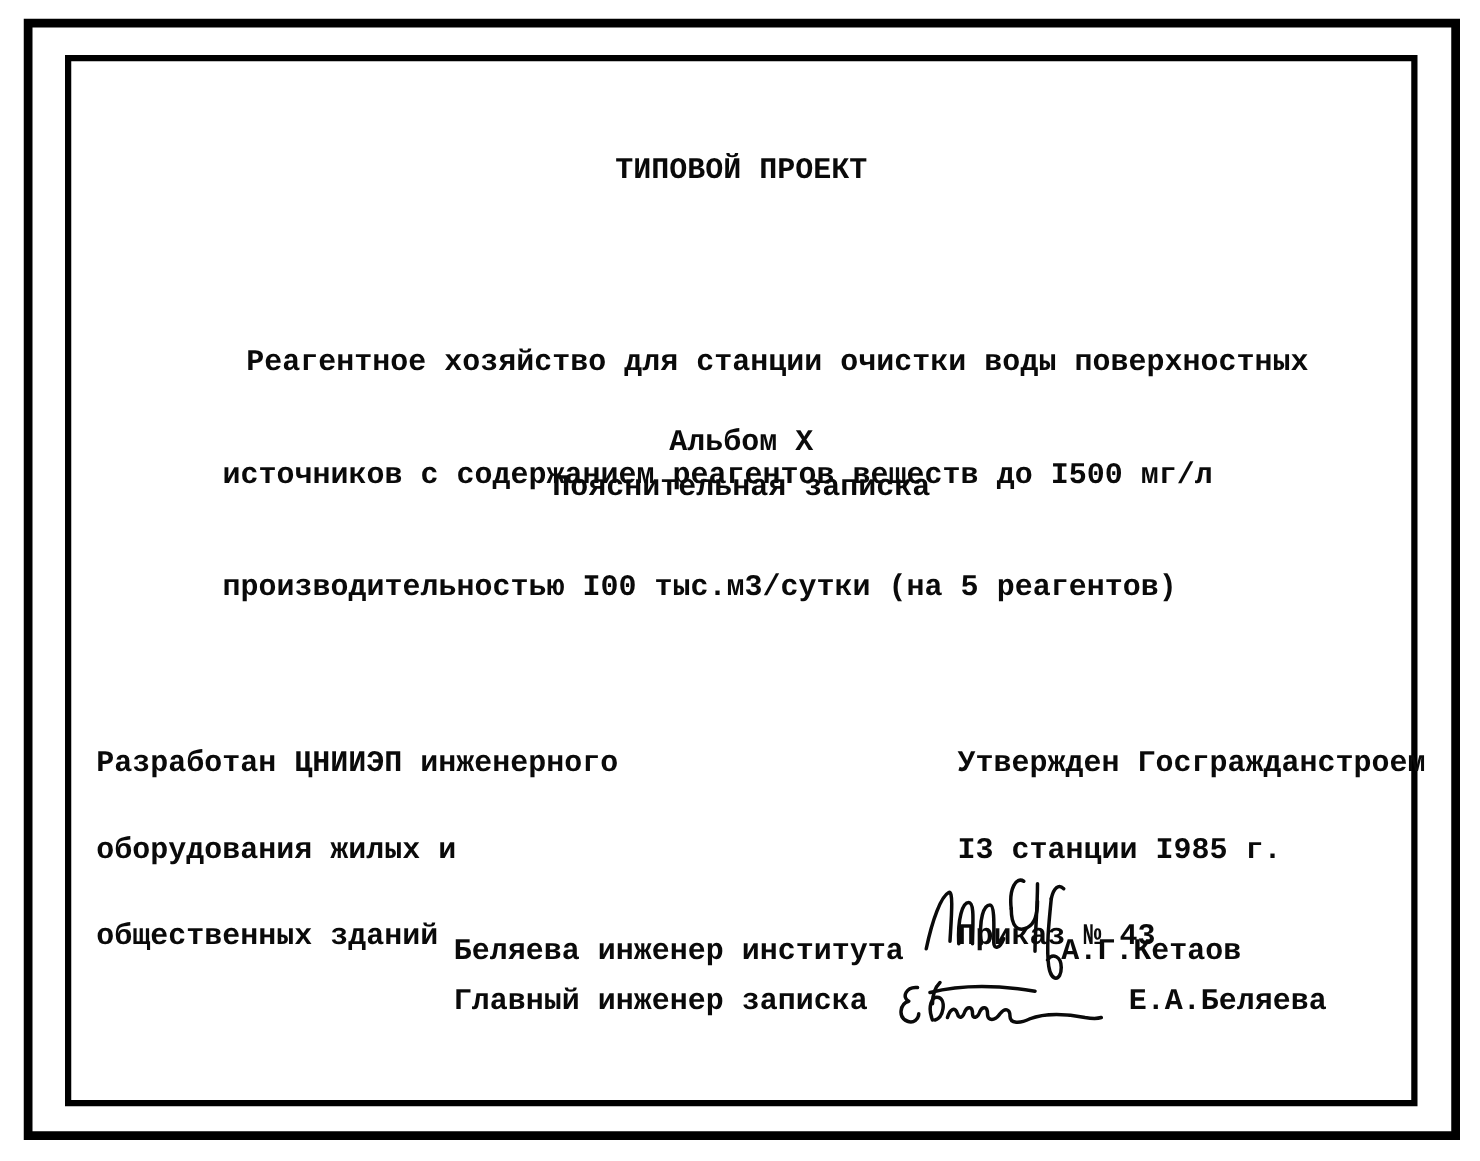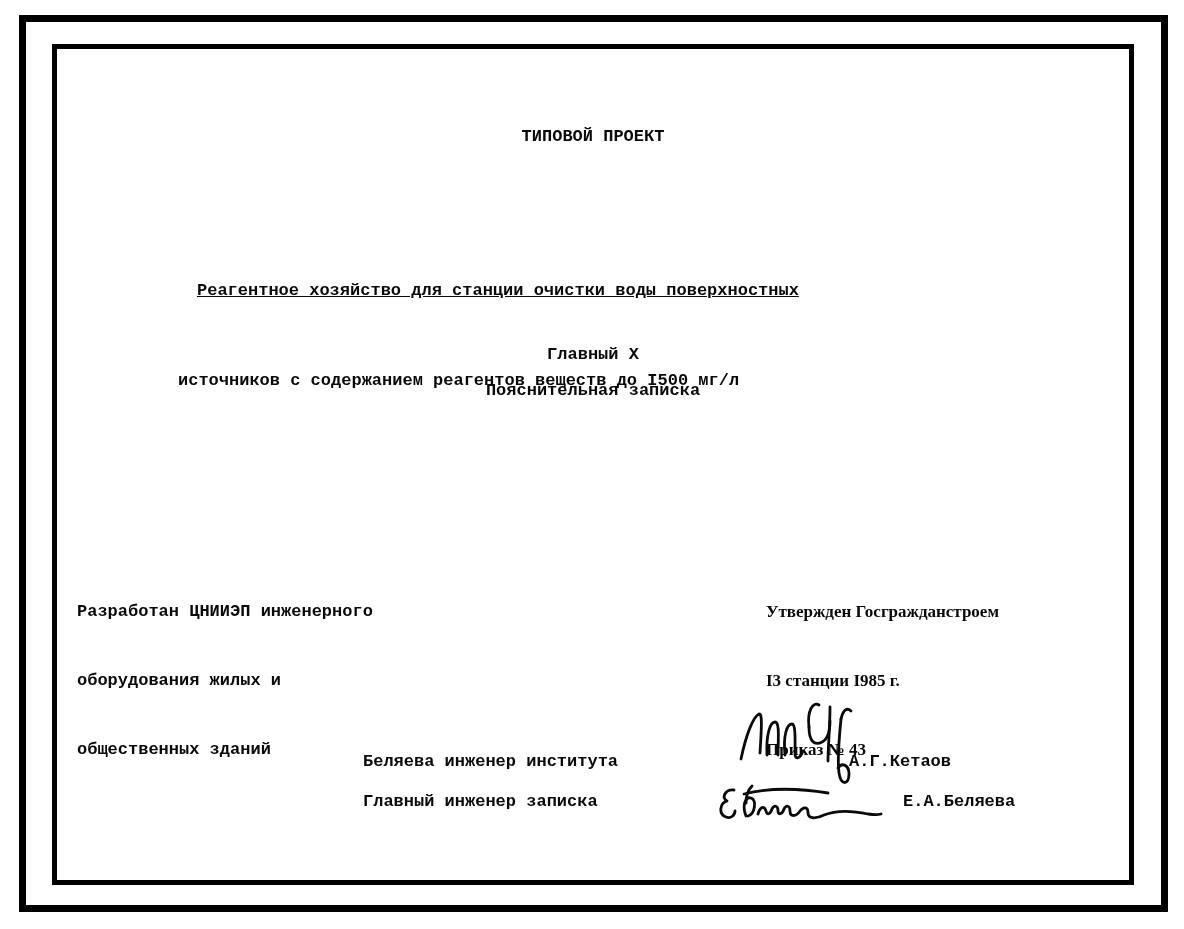--- a/index.html
+++ b/index.html
@@ -13,57 +13,58 @@
     overflow:hidden;
   }
   .outer-frame{
     position:absolute;left:19px;top:15px;width:1135px;height:883px;
     border:7px solid #000000;
   }
   .inner-frame{
     position:absolute;left:52px;top:44px;width:1072px;height:831px;
     border:5px solid #000000;
   }
-  .txt{position:absolute;font-size:17px;line-height:22px;white-space:pre;}
+  .txt{position:absolute;font-size:24px;line-height:22px;white-space:pre;}
   .center-band{left:56px;width:1074px;text-align:center;}
   .para{left:178px;top:216px;line-height:30px;}
   .para .line{height:30px;}
-  .para .line.first{padding-left:19px;text-decoration:underline;}
+  .para .line.first{padding-left:19px;}
   .block{line-height:23px;}
   .block .line{height:23px;}
   .sig-svg{position:absolute;}
   .sig-svg path{fill:none;stroke:#0a0a0a;stroke-width:2.8;stroke-linecap:round;stroke-linejoin:round;}
 </style>
 </head>
 <body>
 
 <div class="page">
 
   <div class="outer-frame"></div>
   <div class="inner-frame"></div>
 
   <div class="txt center-band" style="top:126px;">ТИПОВОЙ ПРОЕКТ</div>
 
 
   <div class="txt para">
     <div class="line first">Реагентное хозяйство для станции очистки воды поверхностных</div>
     <div class="line">источников с содержанием реагентов веществ до I500 мг/л</div>
+    <div class="line">производительностью I00 тыс.м3/сутки (на 5 реагентов)</div>
   </div>
 
-  <div class="txt center-band" style="top:344px;">Главный X</div>
+  <div class="txt center-band" style="top:344px;">Альбом X</div>
 
   <div class="txt block" style="left:77px;top:554px;">
     <div class="line">Разработан ЦНИИЭП инженерного</div>
     <div class="line">оборудования жилых и</div>
     <div class="line">общественных зданий</div>
   </div>
 
   <div class="txt center-band" style="top:380px;">Пояснительная записка</div>
 
-  <div class="txt block" style="left:766px;top:554px;font-family:Liberation Serif, serif;">
+  <div class="txt block" style="left:766px;top:554px;">
     <div class="line">Утвержден Госгражданстроем</div>
     <div class="line">I3 станции I985 г.</div>
     <div class="line">Приказ № 43</div>
   </div>
 
   <div class="txt" style="left:363px;top:751px;">Беляева инженер института</div>
   <div class="txt" style="left:849px;top:751px;">А.Г.Кетаов</div>
 
   <div class="txt" style="left:363px;top:791px;">Главный инженер записка</div>
   <div class="txt" style="left:903px;top:791px;font-family:Liberation Mono, monospace;">Е.А.Беляева</div>

